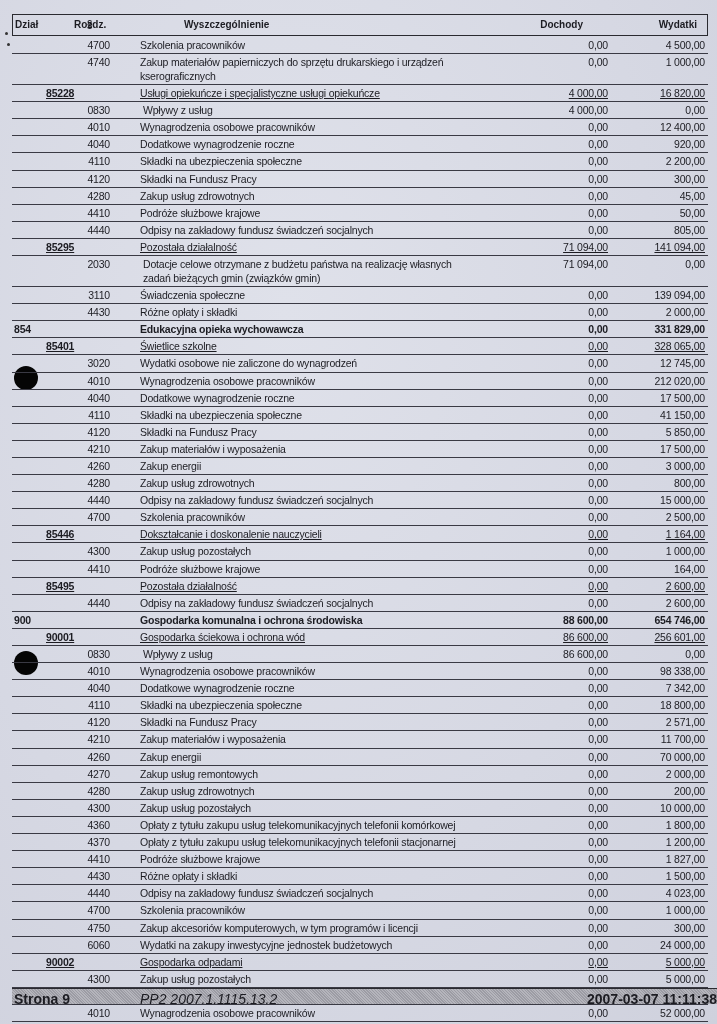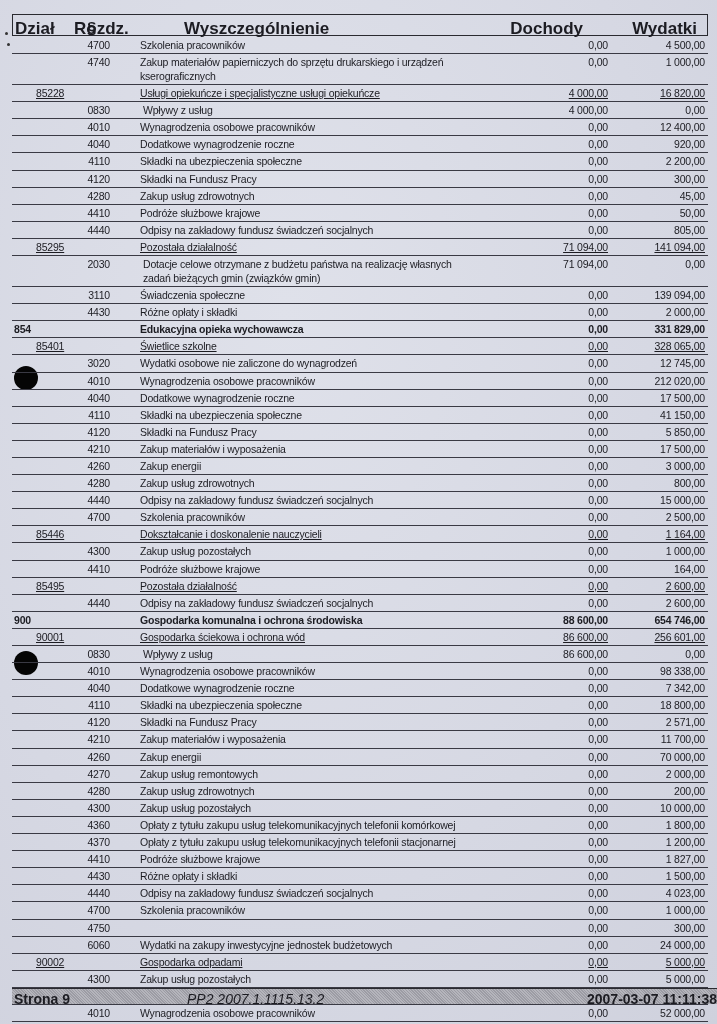--- a/index.html
+++ b/index.html
@@ -10,51 +10,51 @@
     color: #1c1c22;
     position: relative;
   }
   .page {
     position: absolute; left: 0; top: 0; width: 717px; height: 1024px;
     background: radial-gradient(ellipse at 40% 30%, #dfe1ea 0%, #d6d8e3 60%, #cfd1dd 100%);
   }
   .header {
     position: absolute; left: 12px; top: 14px; width: 696px; height: 22px;
     border: 1.5px solid #2a2a30; box-sizing: border-box;
-    font-weight: bold; font-size: 17px;
+    font-weight: bold; font-size: 10px;
   }
   .header span { position: absolute; top: 4px; }
   .rows { position: absolute; left: 12px; top: 37px; width: 696px; }
   .row {
     position: relative; height: 16.1px;
     border-bottom: 1.4px solid #3a3a44;
     font-size: 10.5px; letter-spacing: -0.2px;
   }
   .row.tall { height: 30px; }
   .row .dz, .row .rz, .row .par, .row .desc, .row .doch, .row .wyd {
     position: absolute; top: 2px; white-space: nowrap;
   }
   .row .dz { left: 2px; }
-  .row .rz { left: 24px; text-decoration: underline; }
+  .row .rz { left: 34px; text-decoration: underline; font-weight: bold; }
   .row .par { left: 62px; width: 36px; text-align: right; }
   .row .desc { left: 128px; white-space: normal; width: 330px; line-height: 14px; top: 1px; }
   .row .doch { right: 100px; text-align: right; }
   .row .wyd { right: 3px; text-align: right; }
   .row.chapter { font-weight: bold; }
   .row.sub .desc, .row.sub .doch, .row.sub .wyd { text-decoration: underline; }
   .row.indent .desc { left: 131px; }
   .footer {
     position: absolute; left: 12px; top: 988px; width: 708px; height: 15px;
     border-top: 1.5px solid #2a2a30;
     background: repeating-linear-gradient(45deg, #9c9ca4 0 1px, #b5b5bc 1px 2px);
     font-size: 14px;
   }
   .footer span { position: absolute; top: 2px; }
   .footer .page-no { left: 2px; font-weight: bold; }
-  .footer .doc-id { left: 128px; font-style: italic; margin-left: 47px; }
+  .footer .doc-id { left: 128px; font-style: italic; }
   .footer .stamp { right: 3px; font-weight: bold; }
   .punch { position: absolute; width: 24px; height: 24px; border-radius: 50%; background: #050505; }
   .speck { position: absolute; width: 3px; height: 3px; border-radius: 50%; background: #333; }
 </style>
 </head>
 <body>
 
 <div class="page">
   <div class="speck" style="left:5px;top:32px;"></div>
   <div class="speck" style="left:7px;top:43px;"></div>
@@ -366,20 +366,21 @@
         <span class="wyd">4 023,00</span>
       </div>
       <div class="row item">
         <span class="par">4700</span>
         <span class="desc">Szkolenia pracowników</span>
         <span class="doch">0,00</span>
         <span class="wyd">1 000,00</span>
       </div>
       <div class="row item">
         <span class="par">4750</span>
+        <span class="desc">Zakup akcesoriów komputerowych, w tym programów i licencji</span>
         <span class="doch">0,00</span>
         <span class="wyd">300,00</span>
       </div>
       <div class="row item">
         <span class="par">6060</span>
         <span class="desc">Wydatki na zakupy inwestycyjne jednostek budżetowych</span>
         <span class="doch">0,00</span>
         <span class="wyd">24 000,00</span>
       </div>
       <div class="row sub">

